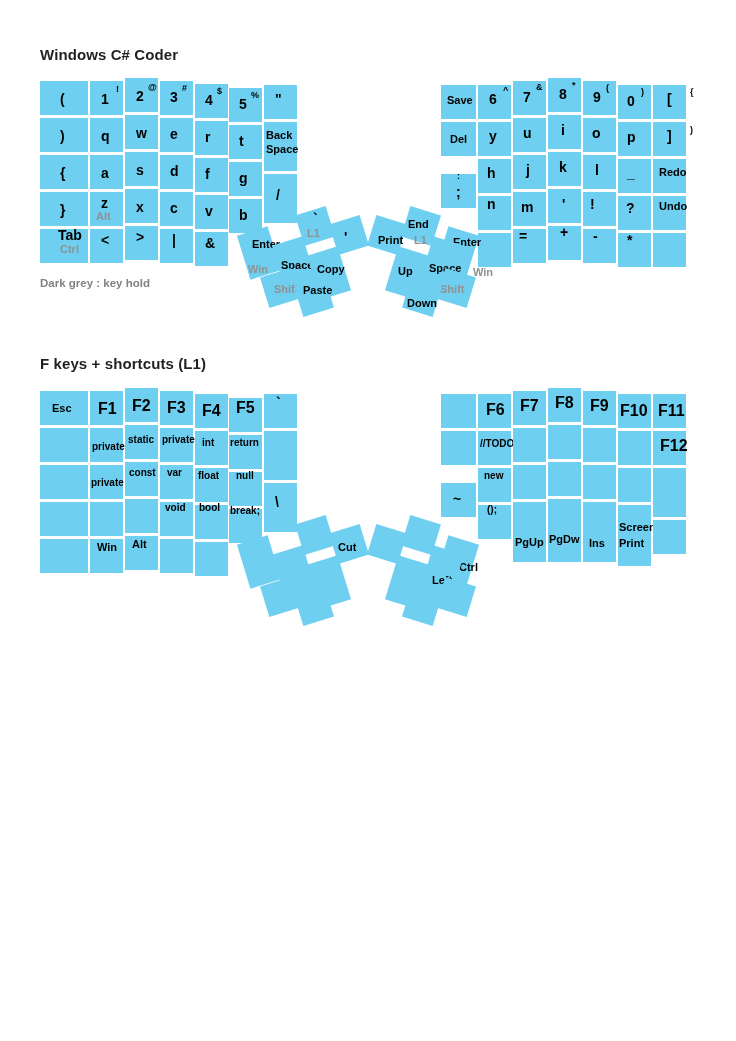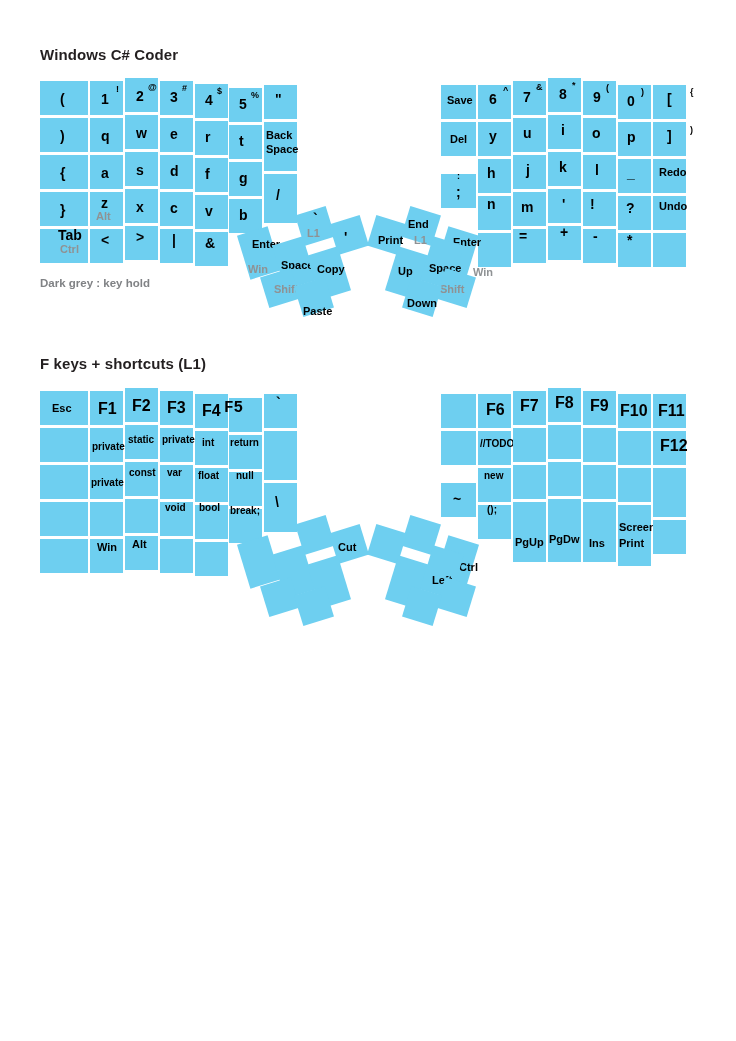--- a/index.html
+++ b/index.html
@@ -172,21 +172,21 @@
   <div class="lbl small" style="left:281px; top:260px;">Space</div>
   <div class="lbl small grey" style="left:248px; top:264px;">Win</div>
 
   <div class="key" style="left:313px; top:250px; width:32px; height:46px; transform:rotate(-17deg);"></div>
   <div class="lbl small" style="left:317px; top:264px;">Copy</div>
 
   <div class="key" style="left:264px; top:272px; width:32px; height:32px; transform:rotate(-17deg);"></div>
   <div class="lbl small grey" style="left:274px; top:284px;">Shift</div>
 
   <div class="key" style="left:298px; top:281px; width:32px; height:32px; transform:rotate(-17deg);"></div>
-  <div class="lbl small" style="left:303px; top:306px;">Paste</div>
+  <div class="lbl small" style="left:303px; top:285px;">Paste</div>
 </div>
 
 <div class="board">
 
   <div class="key" style="left:441px; top:85px; width:35px; height:34px;"></div>
   <div class="lbl small" style="left:447px; top:95px;">Save</div>
   <div class="key" style="left:441px; top:122px; width:35px; height:34px;"></div>
   <div class="lbl small" style="left:450px; top:134px;">Del</div>
   <div class="key" style="left:441px; top:174px; width:35px; height:34px;"></div>
   <div class="lbl main" style="left:456px; top:185px;">;</div>
@@ -335,21 +335,21 @@
   <div class="lbl fkey" style="left:202px; top:403px;">F4</div>
   <div class="key" style="left:195px; top:431px; width:33px; height:34px;"></div>
   <div class="lbl code" style="left:202px; top:438px;">int</div>
   <div class="key" style="left:195px; top:468px; width:33px; height:34px;"></div>
   <div class="lbl code" style="left:198px; top:471px;">float</div>
   <div class="key" style="left:195px; top:505px; width:33px; height:34px;"></div>
   <div class="lbl code" style="left:199px; top:503px;">bool</div>
   <div class="key" style="left:195px; top:542px; width:33px; height:34px;"></div>
 
   <div class="key" style="left:229px; top:398px; width:33px; height:34px;"></div>
-  <div class="lbl fkey" style="left:224px; top:400px;font-family:Liberation Mono, monospace;">F5</div>
+  <div class="lbl fkey" style="left:236px; top:400px;">F5</div>
   <div class="key" style="left:229px; top:435px; width:33px; height:34px;"></div>
   <div class="lbl code" style="left:230px; top:438px;">return</div>
   <div class="key" style="left:229px; top:472px; width:33px; height:34px;"></div>
   <div class="lbl code" style="left:236px; top:471px;">null</div>
   <div class="key" style="left:229px; top:509px; width:33px; height:34px;"></div>
   <div class="lbl code" style="left:230px; top:506px;">break;</div>
 
   <div class="key" style="left:264px; top:394px; width:33px; height:34px;"></div>
   <div class="lbl main" style="left:276px; top:396px;">`</div>
   <div class="key" style="left:264px; top:431px; width:33px; height:49px;"></div>

